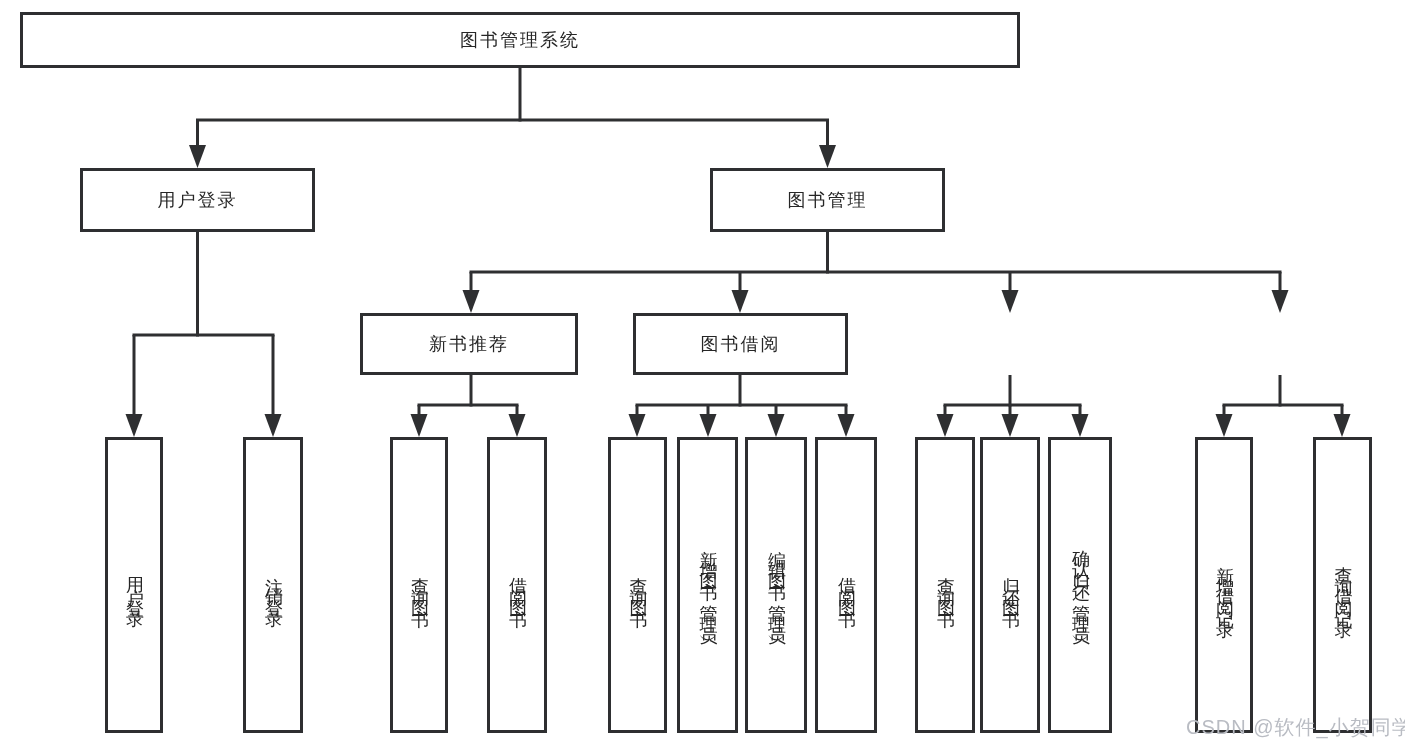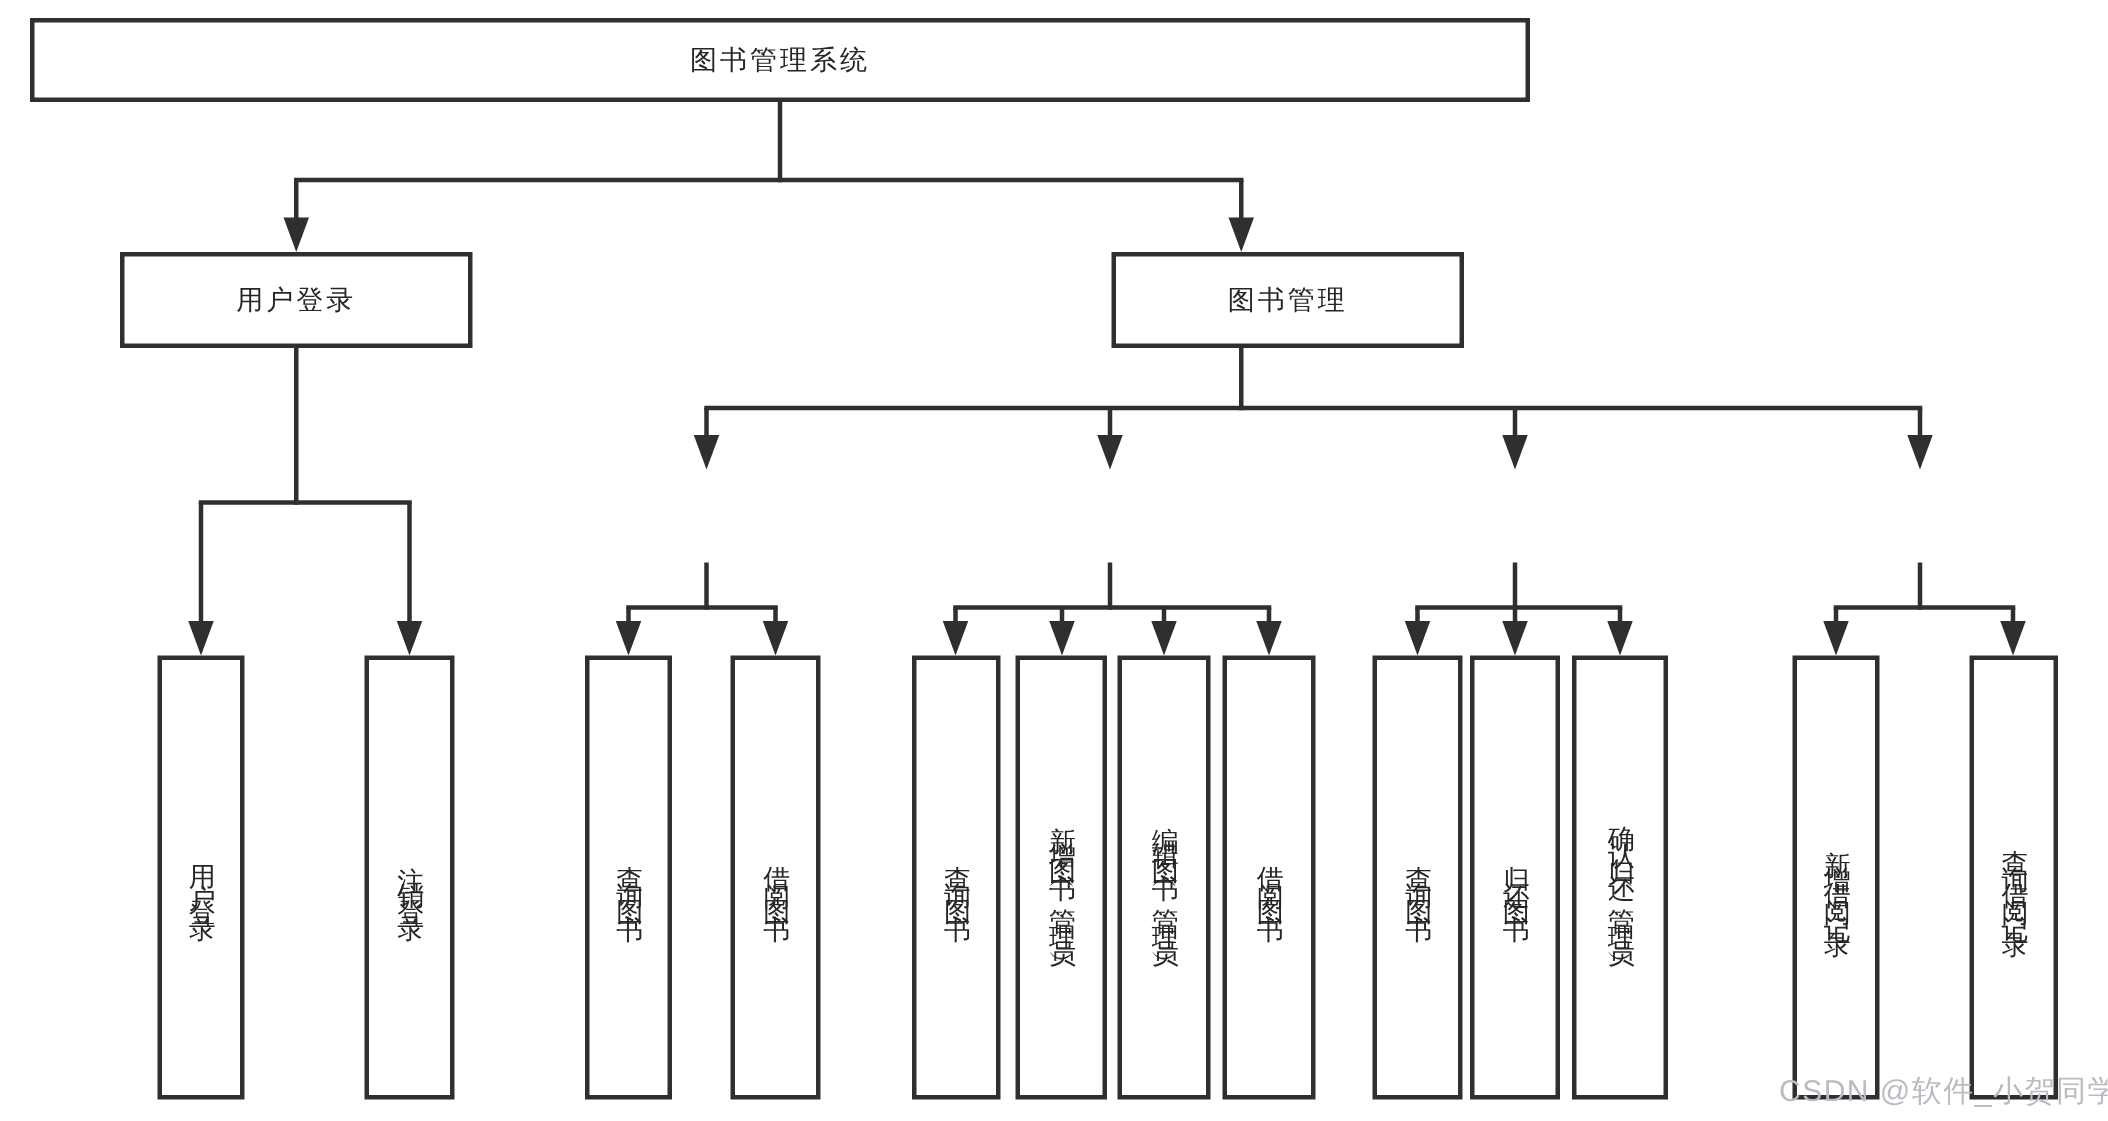--- a/index.html
+++ b/index.html
@@ -137,24 +137,30 @@
     </g>
   </svg>
 
   <div class="node" style="left:20px;top:12px;width:1000px;height:56px;">
     <span>图书管理系统</span>
   </div>
 
   <div class="node" style="left:80px;top:168px;width:235px;height:64px;">
     <span>用户登录</span>
   </div>
-  <div class="node" style="left:710px;top:168px;width:235px;height:64px;margin-left:31px;">
+  <div class="node" style="left:710px;top:168px;width:235px;height:64px;">
     <span>图书管理</span>
   </div>
 
+  <div class="node" style="left:360px;top:313px;width:218px;height:62px;">
+    <span>新书推荐</span>
+  </div>
+  <div class="node" style="left:633px;top:313px;width:215px;height:62px;">
+    <span>图书借阅</span>
+  </div>
 
   <div class="node vertical" style="left:105px;top:437px;width:58px;height:296px;">
     <span>用户登录</span>
   </div>
   <div class="node vertical" style="left:243px;top:437px;width:60px;height:296px;">
     <span>注销登录</span>
   </div>
 
   <div class="node vertical" style="left:390px;top:437px;width:58px;height:296px;">
     <span>查询图书</span>

